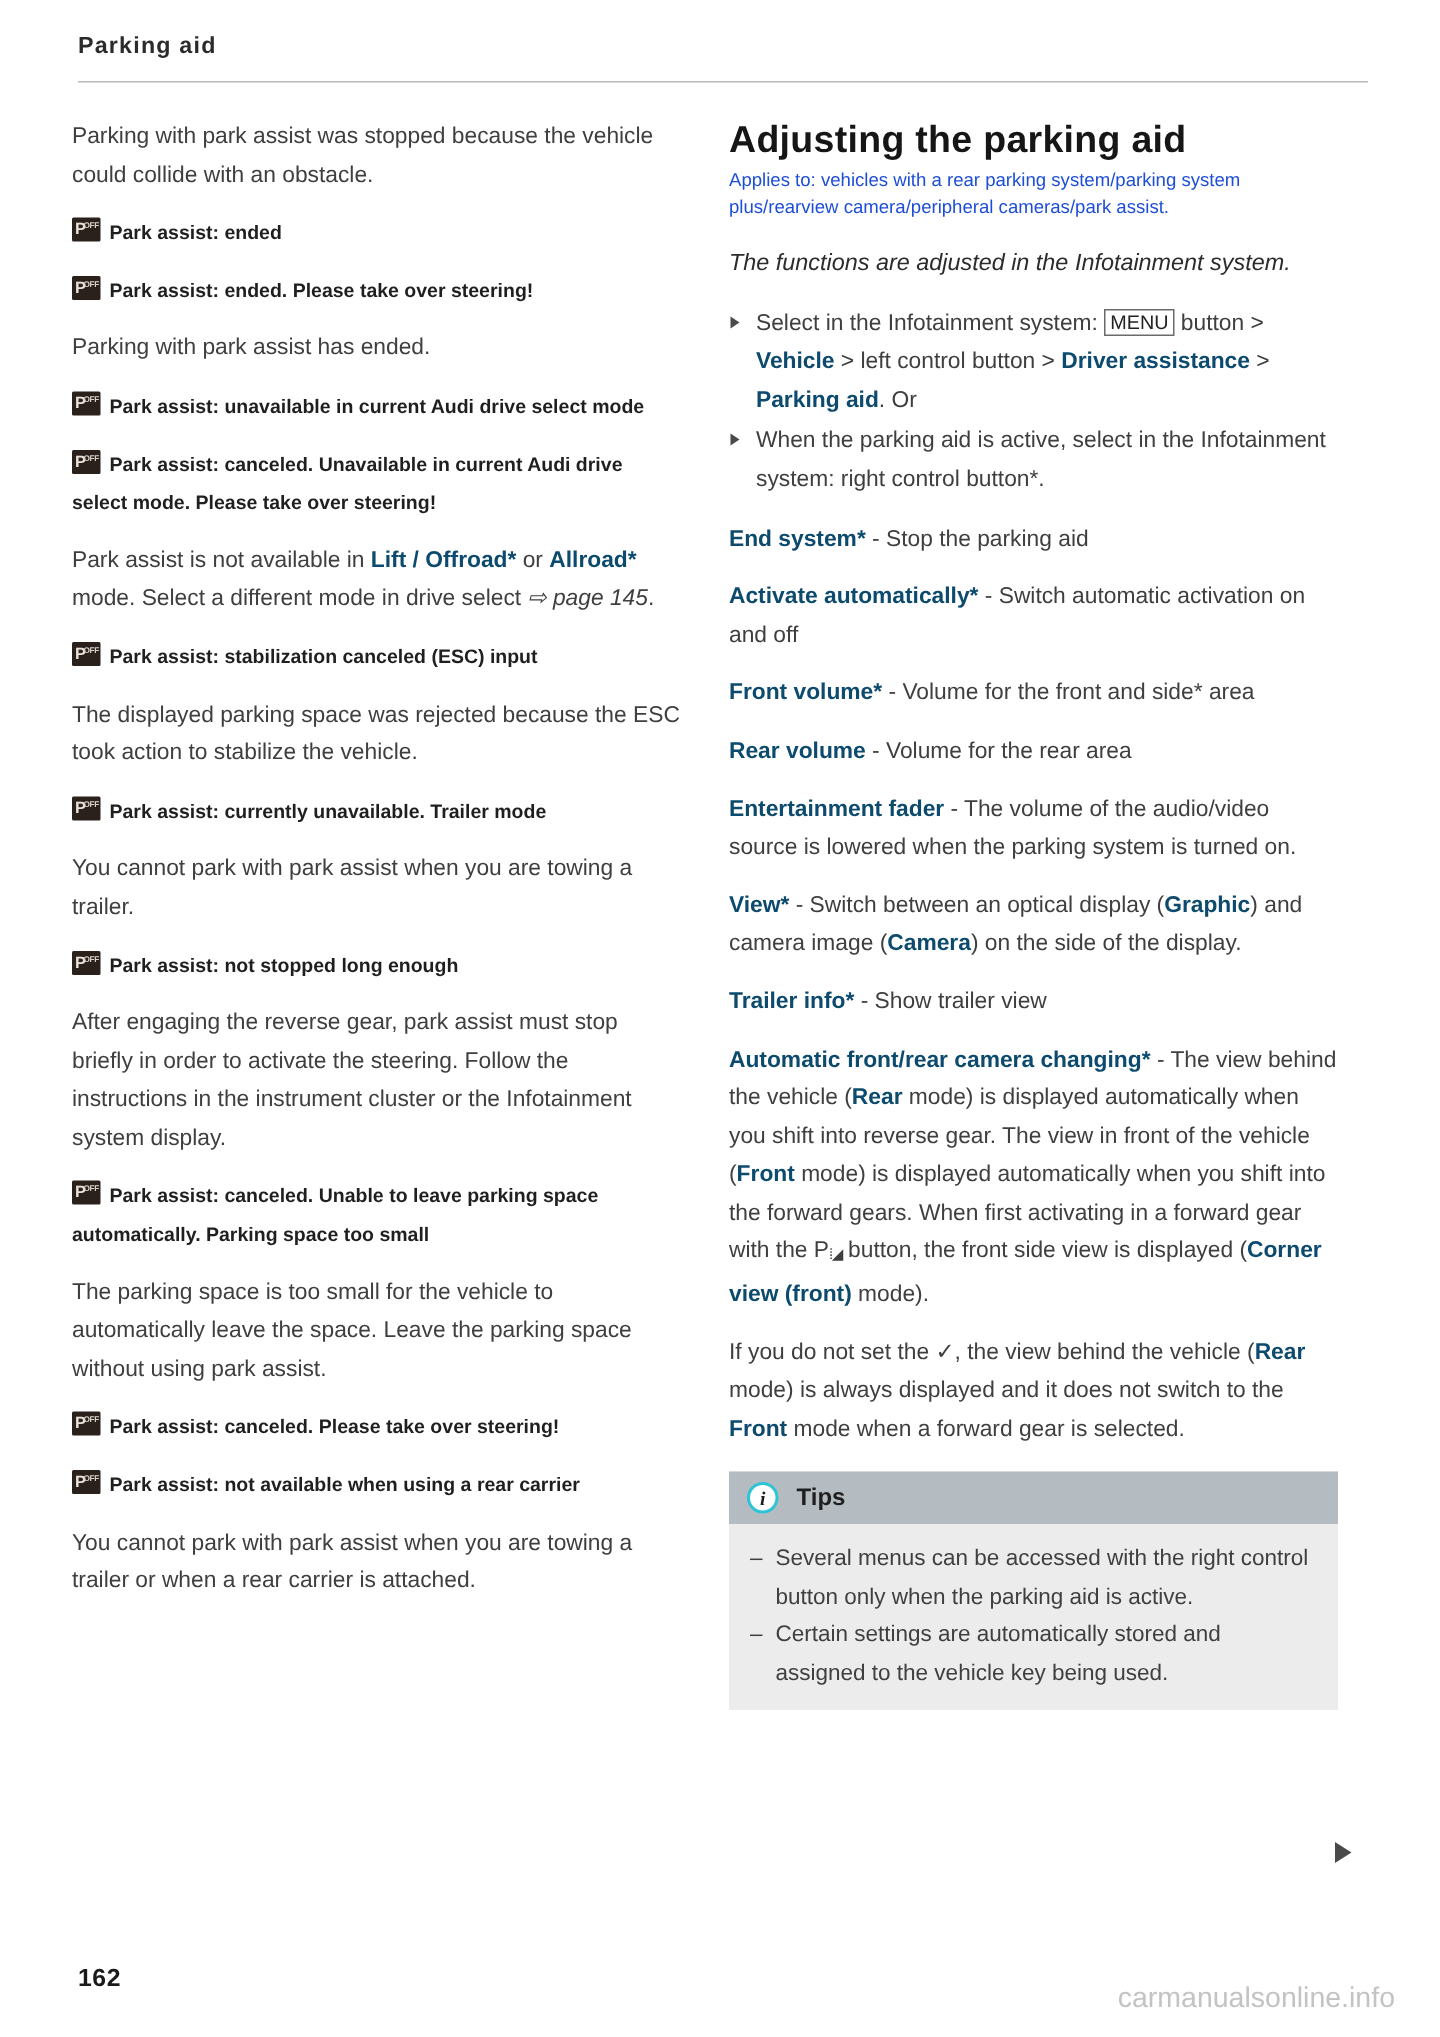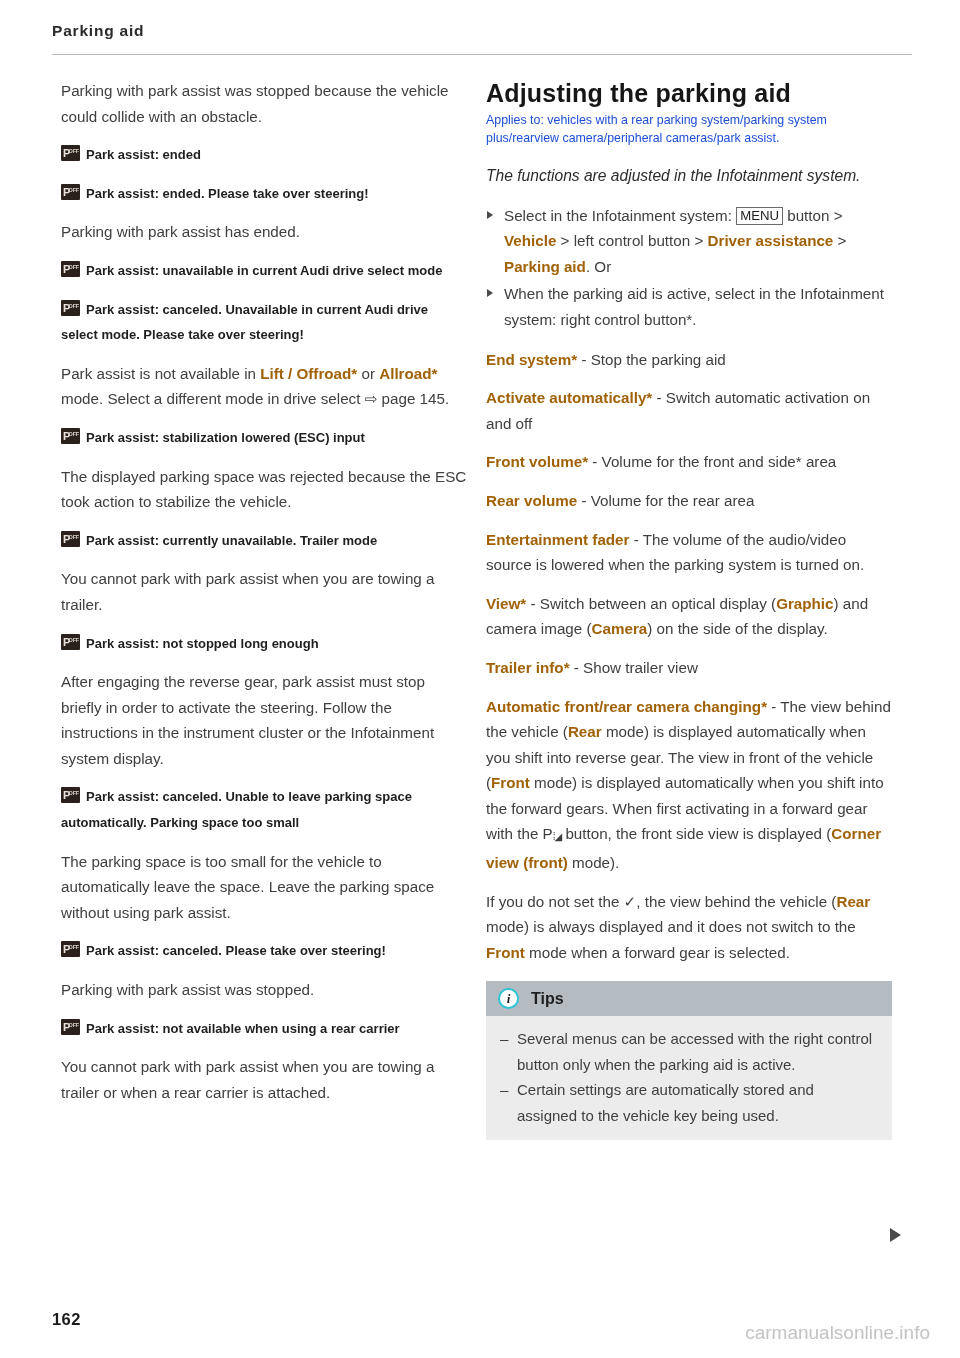--- a/index.html
+++ b/index.html
@@ -41,21 +41,21 @@
     height: 1px;
     background: #b9b9b9;
   }
 
   
   .col {
     position: absolute;
     top: 78px;
     width: 406px;
   }
-  .col-left  { left: 61px; }
+  .col-left  { left: 48px; }
   .col-right { left: 486px; }
 
   p {
     margin: 0 0 13px 0;
     font-size: 15.2px;
     line-height: 25.6px;
     color: #3f3f3f;
   }
 
   .msg {
@@ -109,21 +109,21 @@
     white-space: nowrap;
   }
   .icon-p-sensor .p { font-size: 15.2px; }
   .icon-p-sensor .waves {
     font-size: 10px;
     letter-spacing: -1px;
     vertical-align: -1px;
     margin-left: 0px;
   }
 
-  b, strong { color: #a16207; font-weight: bold; }
+  b, strong { color: #0c4a6e; font-weight: bold; }
 
   
   .section-title {
     margin: 0 0 4px 0;
     font-size: 25px;
     line-height: 30px;
     font-weight: bold;
     color: #161616;
     letter-spacing: 0.2px;
   }
@@ -166,20 +166,21 @@
     font-size: 13.2px;
     line-height: 16px;
     font-weight: normal;
     color: #222;
     vertical-align: 1px;
   }
 
   .spacer-10 { height: 12px; }
 
   .arrow-ref {
+    font-style: italic;
     white-space: nowrap;
     text-align: center;
   }
 
   
   .tipbox {
     margin-top: 16px;
     width: 406px;
     background: #ececec;
   }
@@ -266,30 +267,29 @@
 
   <div class="col col-left">
     <div id="left-blocks">
         <p>Parking with park assist was stopped because the vehicle could collide with an obstacle.</p>
         <p class="msg"><span class="icon-poff"></span><span>Park assist: ended</span></p>
         <p class="msg"><span class="icon-poff"></span><span>Park assist: ended. Please take over steering!</span></p>
         <p>Parking with park assist has ended.</p>
         <p class="msg"><span class="icon-poff"></span><span>Park assist: unavailable in current Audi drive select mode</span></p>
         <p class="msg"><span class="icon-poff"></span><span>Park assist: canceled. Unavailable in current Audi drive select mode. Please take over steering!</span></p>
         <p>Park assist is not available in <b>Lift / Offroad*</b> or <b>Allroad*</b> mode. Select a different mode in drive select <span class="arrow-ref">⇨ page 145</span>.</p>
-        <p class="msg"><span class="icon-poff"></span><span>Park assist: stabilization lowered (ESC) input</span></p>
+        <p class="msg"><span class="icon-poff"></span><span>Park assist: stabilization canceled (ESC) input</span></p>
         <p>The displayed parking space was rejected because the ESC took action to stabilize the vehicle.</p>
         <p class="msg"><span class="icon-poff"></span><span>Park assist: currently unavailable. Trailer mode</span></p>
         <p>You cannot park with park assist when you are towing a trailer.</p>
         <p class="msg"><span class="icon-poff"></span><span>Park assist: not stopped long enough</span></p>
         <p>After engaging the reverse gear, park assist must stop briefly in order to activate the steering. Follow the instructions in the instrument cluster or the Infotainment system display.</p>
         <p class="msg"><span class="icon-poff"></span><span>Park assist: canceled. Unable to leave parking space automatically. Parking space too small</span></p>
         <p>The parking space is too small for the vehicle to automatically leave the space. Leave the parking space without using park assist.</p>
         <p class="msg"><span class="icon-poff"></span><span>Park assist: canceled. Please take over steering!</span></p>
-        <p>Parking with park assist was stopped.</p>
         <p class="msg"><span class="icon-poff"></span><span>Park assist: not available when using a rear carrier</span></p>
         <p>You cannot park with park assist when you are towing a trailer or when a rear carrier is attached.</p>
       </div>
   </div>
 
   <div class="col col-right">
     <h1 class="section-title">Adjusting the parking aid</h1>
     <div class="applies-to">Applies to: vehicles with a rear parking system/parking system plus/rearview camera/peripheral cameras/park assist.</div>
     <div class="intro-italic">The functions are adjusted in the Infotainment system.</div>
 

